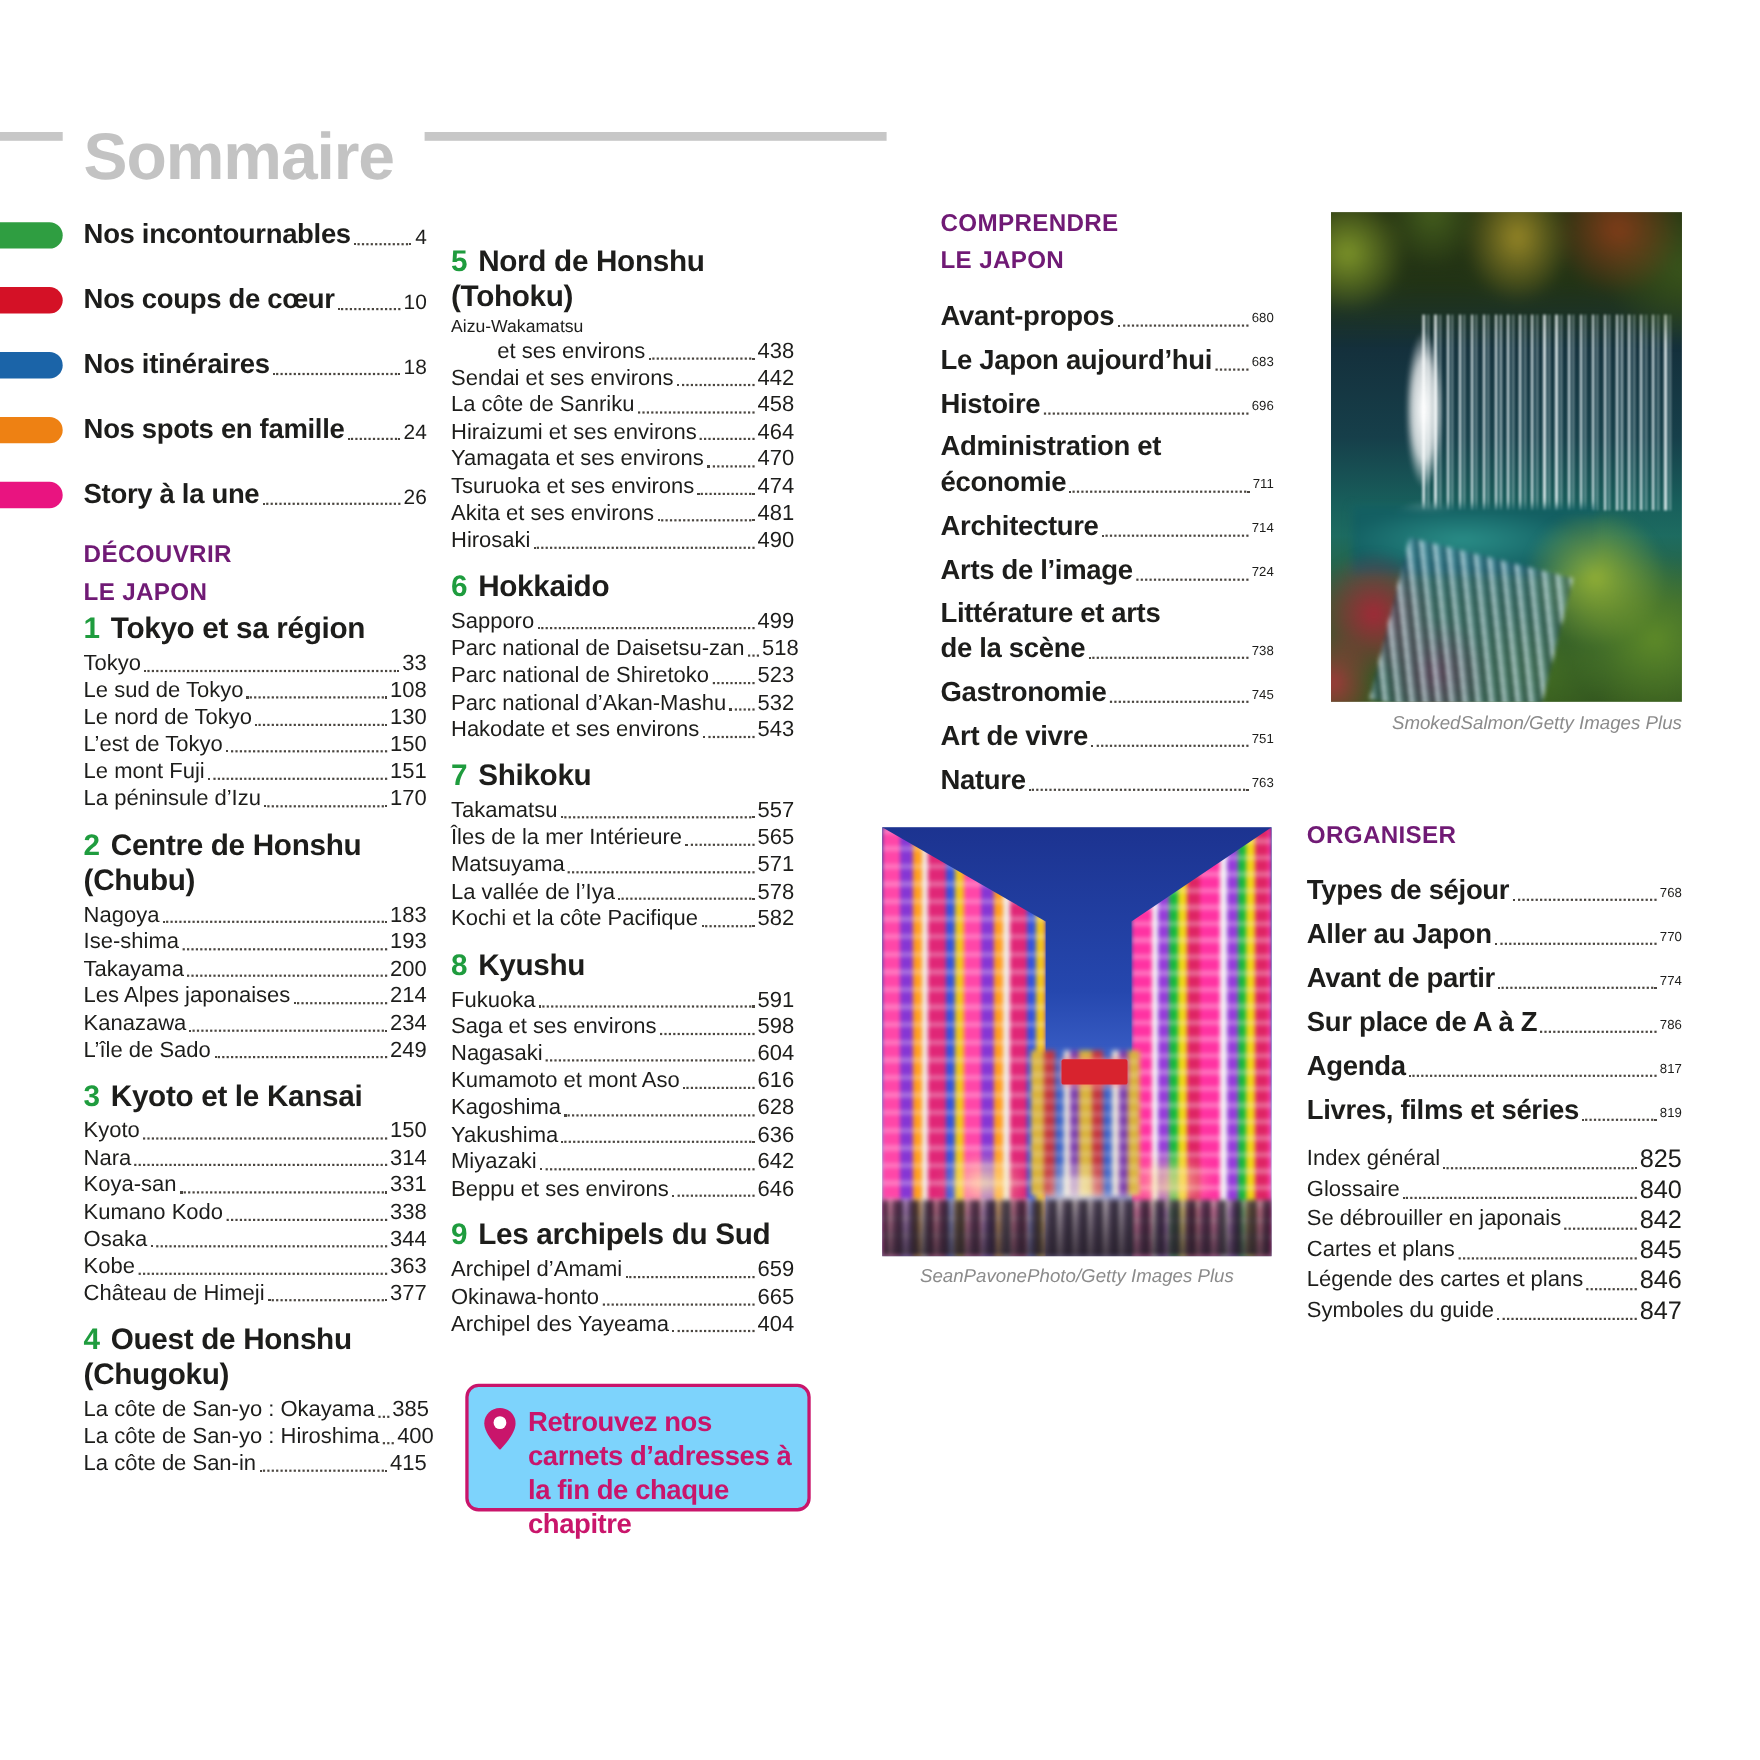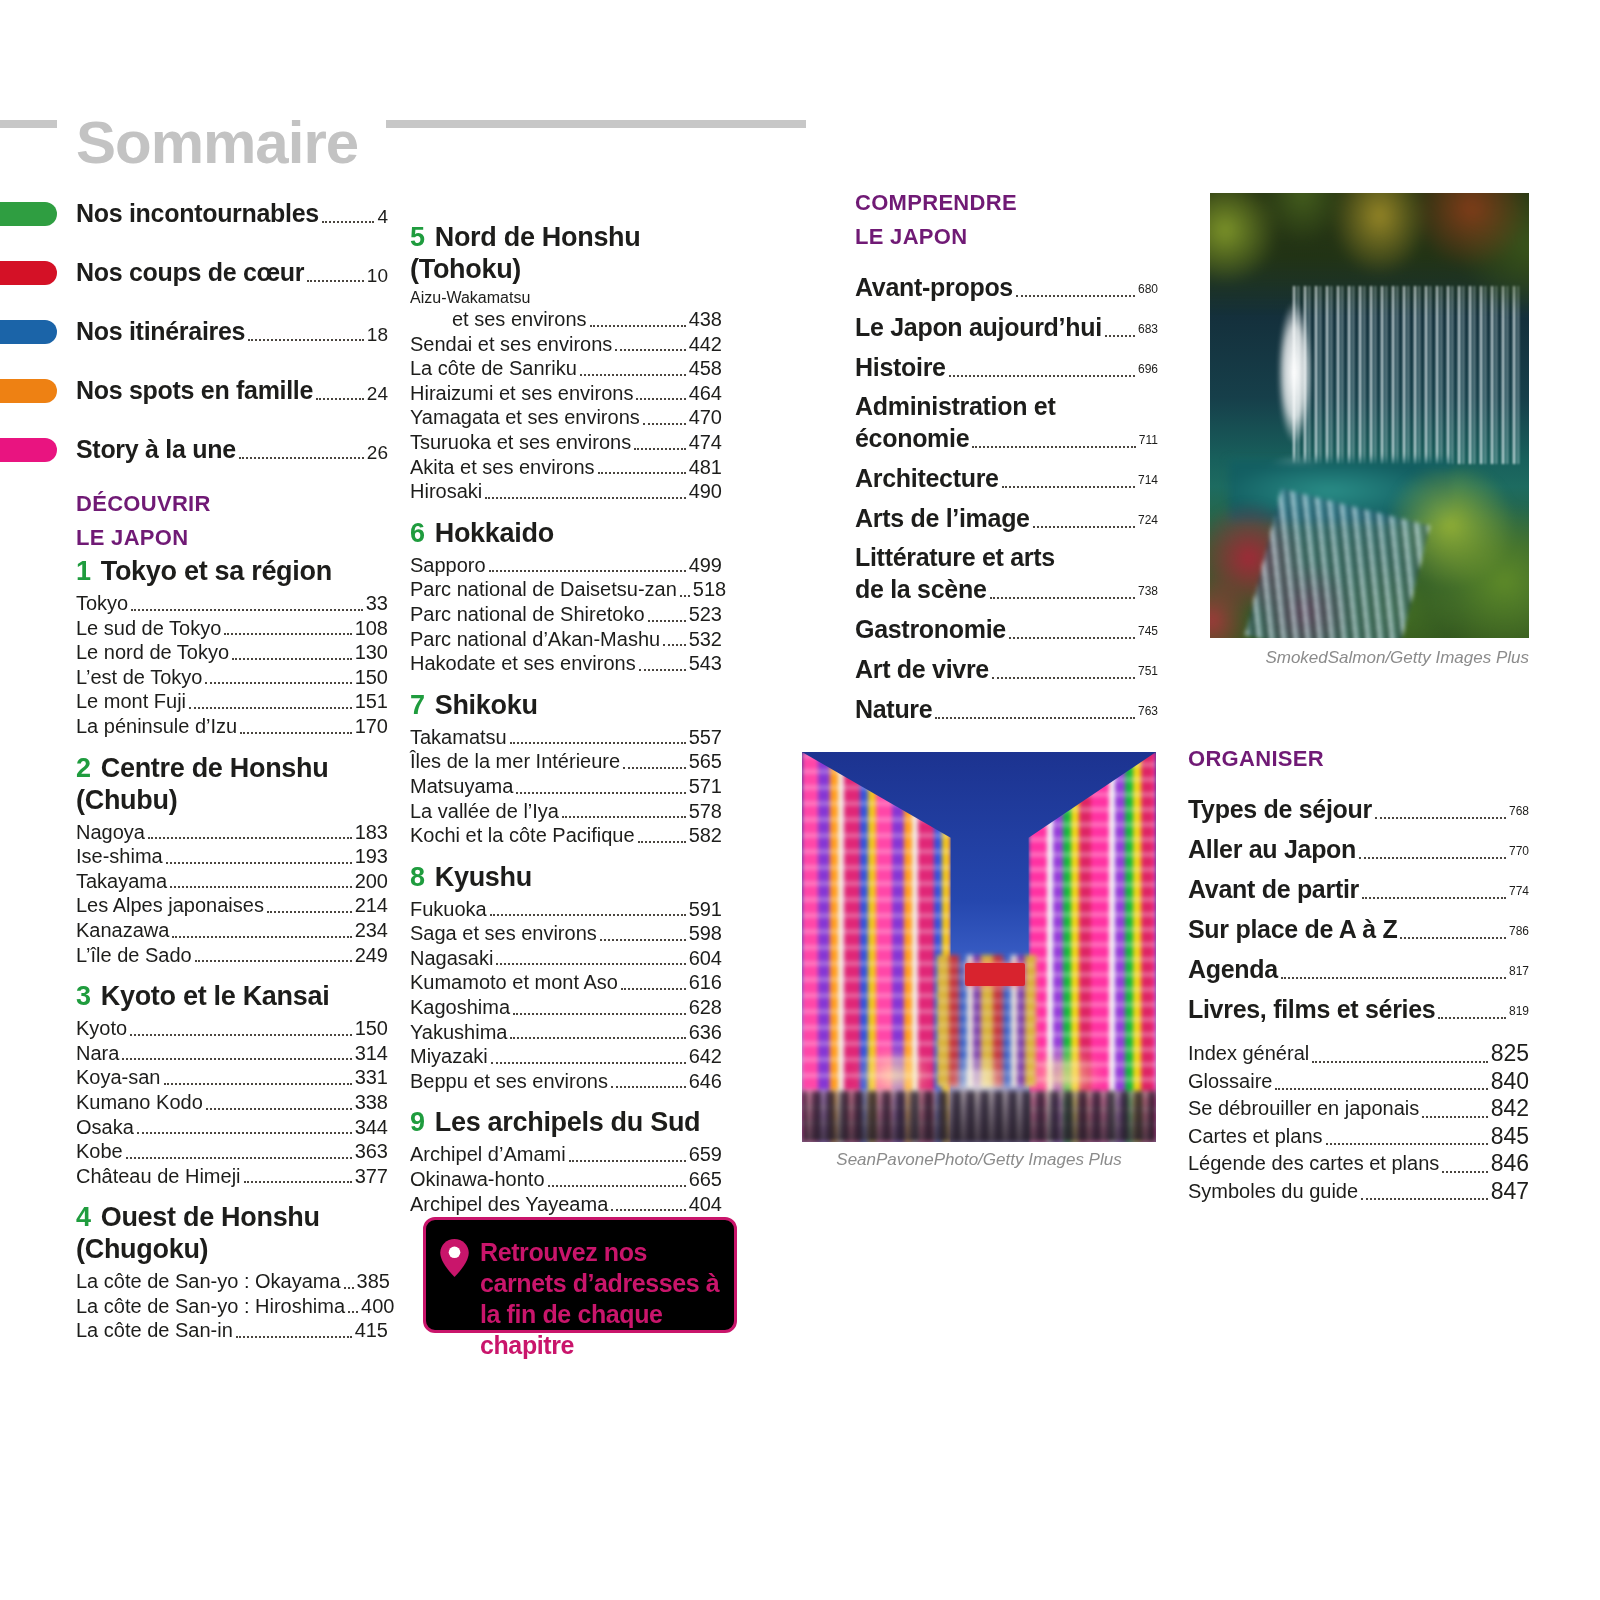--- a/index.html
+++ b/index.html
@@ -49,23 +49,23 @@
   .brow .lbl{font-size:25px;line-height:33px;font-weight:700;letter-spacing:-0.3px;white-space:nowrap;}
   .brow .lbl-top{font-size:25px;line-height:31px;font-weight:700;letter-spacing:-0.3px;white-space:nowrap;}
   .brow .num{font-size:12px;line-height:30px;}
   .brow .lead{margin-bottom:7px;}
 
   .slist{margin-top:14px;}
   .srow{font-size:20px;line-height:27.5px;font-weight:500;}
   .srow .num{font-size:23px;}
 
   
-  .callout{position:absolute;left:423px;top:1217px;width:314px;height:116px;border:3px solid #c9156b;
+  .callout{position:absolute;left:423px;top:1258px;width:314px;height:116px;border:3px solid #c9156b;
            border-radius:12px;box-sizing:border-box;display:flex;align-items:flex-start;
-           padding:17px 10px 10px 14px;background:#000000;}
+           padding:17px 10px 10px 14px;background:#7dd3fc;}
   .callout .pin{flex:0 0 auto;margin-right:11px;margin-top:2px;}
   .callout-text{color:#c9156b;font-size:25px;line-height:31px;font-weight:800;letter-spacing:-0.4px;}
 
   
   .caption{position:absolute;font-style:italic;color:#8b8b8b;font-size:17px;}
   .cap-waterfall{left:1188px;top:648px;width:341px;text-align:right;}
   .cap-city{left:802px;top:1150px;width:354px;text-align:center;}
 
   
   .photo{position:absolute;overflow:hidden;}

